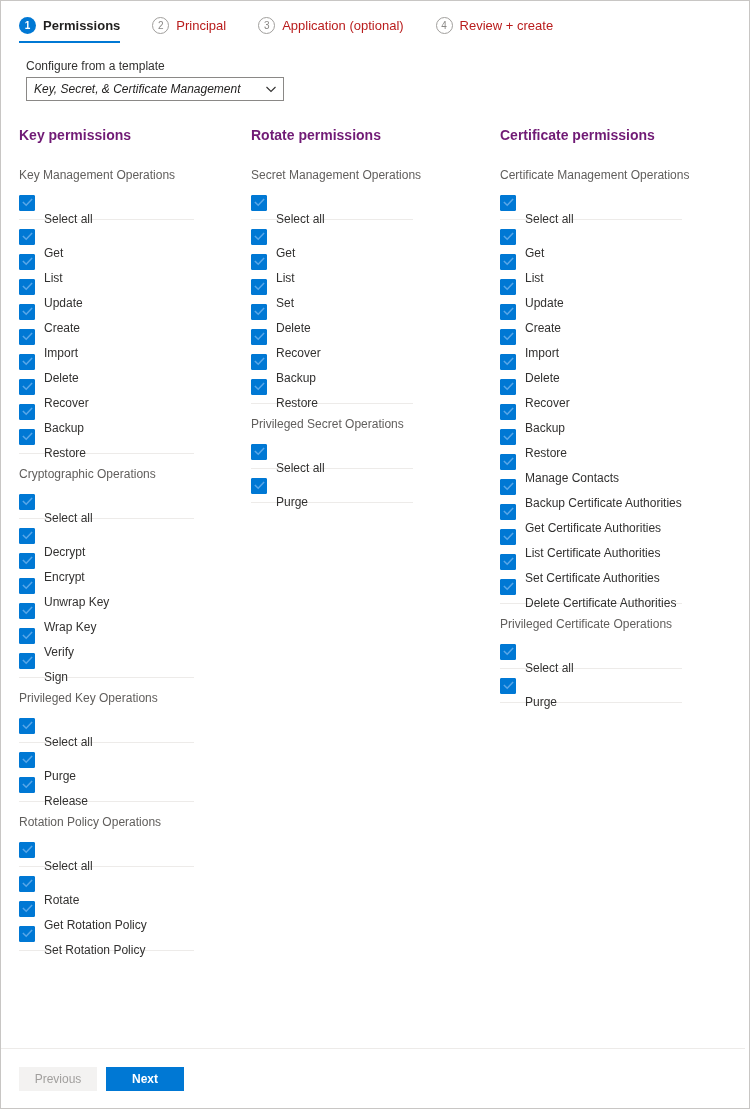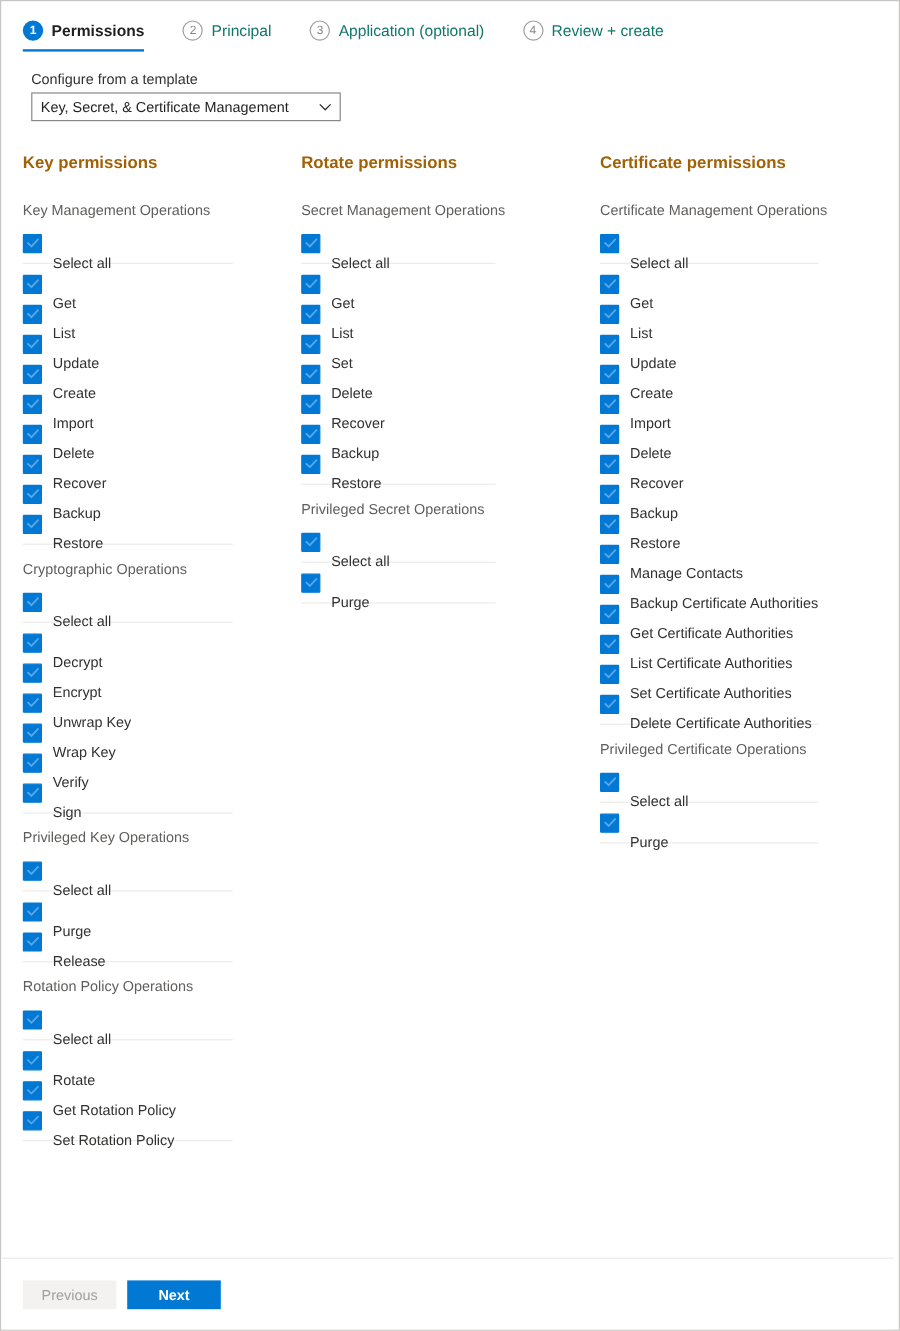--- a/index.html
+++ b/index.html
@@ -73,21 +73,21 @@
     color: #ffffff;
     font-weight: bold;
   }
   .tab.inactive .bullet {
     background: #ffffff;
     color: #8a8886;
     border: 1px solid #a19f9d;
   }
   .tab .tab-label {
     font-size: 13px;
-    color: #0f766e;
+    color: #b91c1c;
     white-space: nowrap;
   }
   .tab.active .tab-label { font-weight: bold; color: #201f1e; }
   .tab.active .underline {
     position: absolute;
     left: 0; right: 18px; bottom: 0;
     height: 2px;
     background: #0078d4;
   }
 
@@ -104,34 +104,34 @@
     width: 258px; height: 24px;
     border: 1px solid #8a8886;
     background: #ffffff;
     display: flex;
     align-items: center;
     padding: 0 6px 0 7px;
     cursor: pointer;
     font-size: 12px;
     color: #201f1e;
   }
-  #template-select .sel-value { flex: 1 1 auto; white-space: nowrap; overflow: hidden; }
+  #template-select .sel-value { flex: 1 1 auto; white-space: nowrap; overflow: hidden; font-style: italic; }
   #template-select .chev { flex: 0 0 auto; color: #323130; display: flex; }
 
   
   #columns {
     display: flex;
     padding: 26px 18px 0 18px;
   }
   .perm-col { width: 232px; flex: 0 0 auto; }
   .perm-col:nth-child(2) { width: 249px; }
   .col-title {
     font-size: 14px;
     font-weight: bold;
-    color: #a16207;
+    color: #701a75;
     margin-bottom: 25px;
   }
   .group { margin-bottom: 13px; }
   .group-title {
     font-size: 12px;
     color: #605e5c;
     margin-bottom: 8px;
   }
   .cb-row {
     display: flex;

